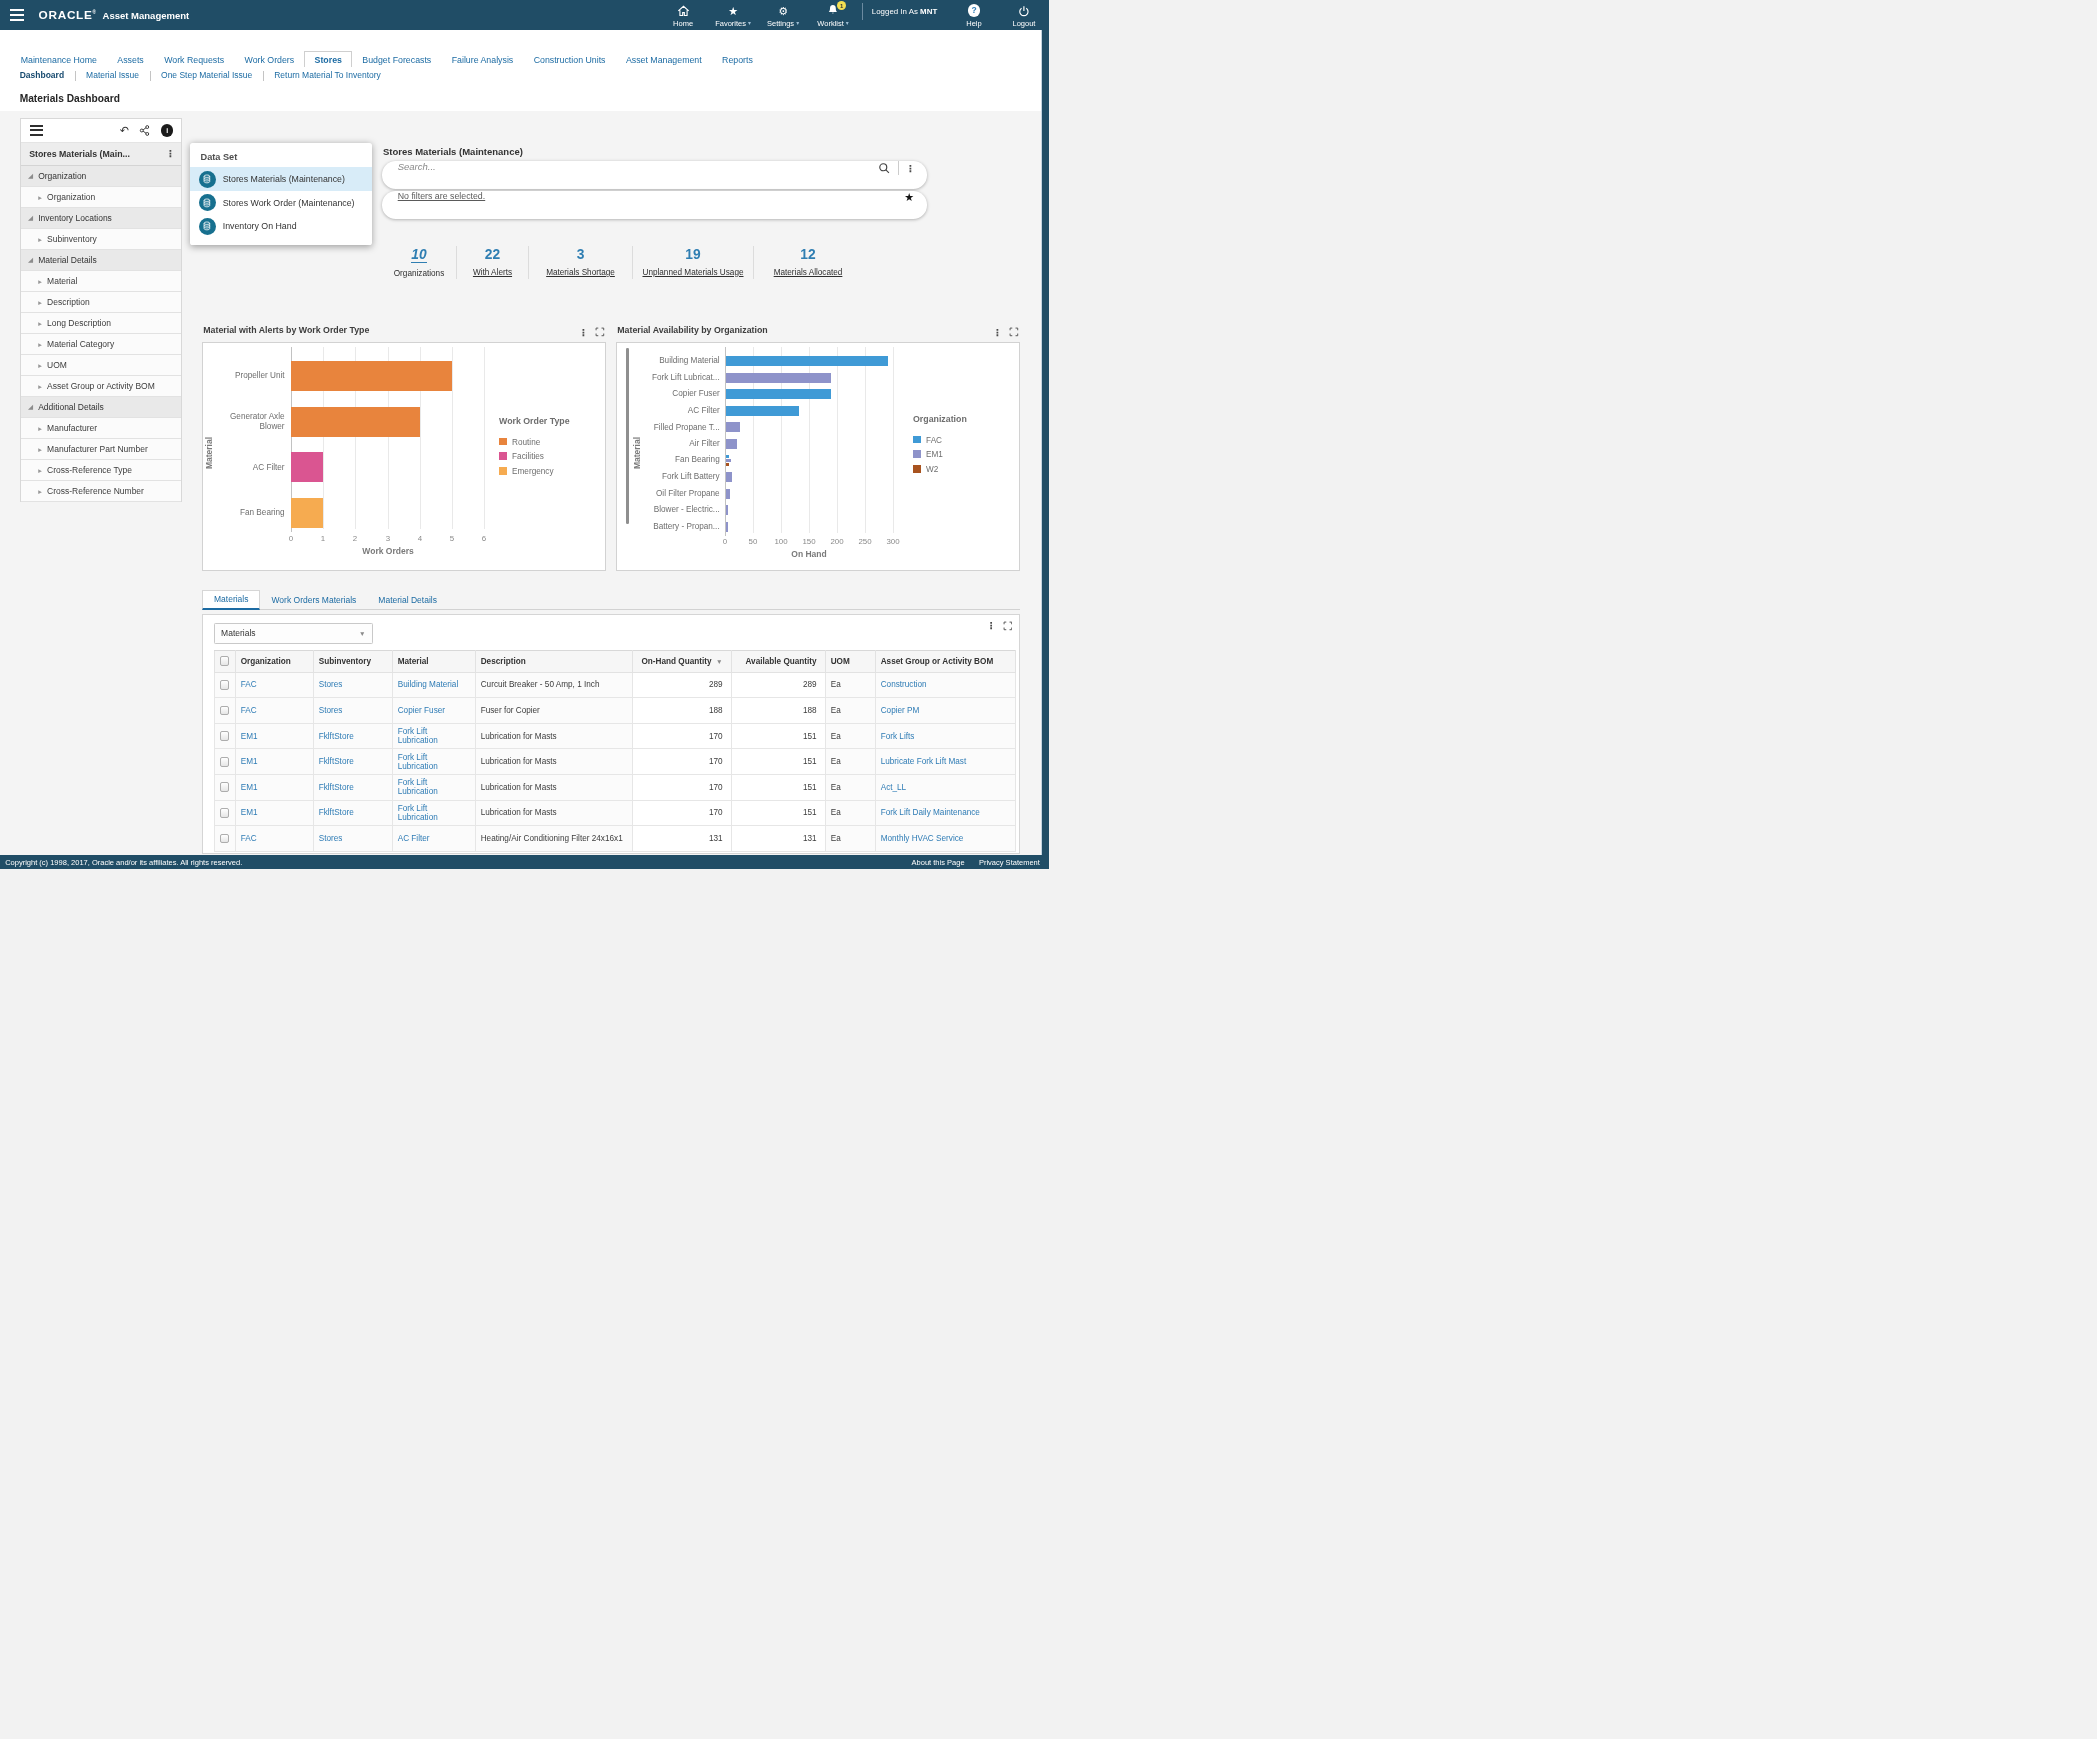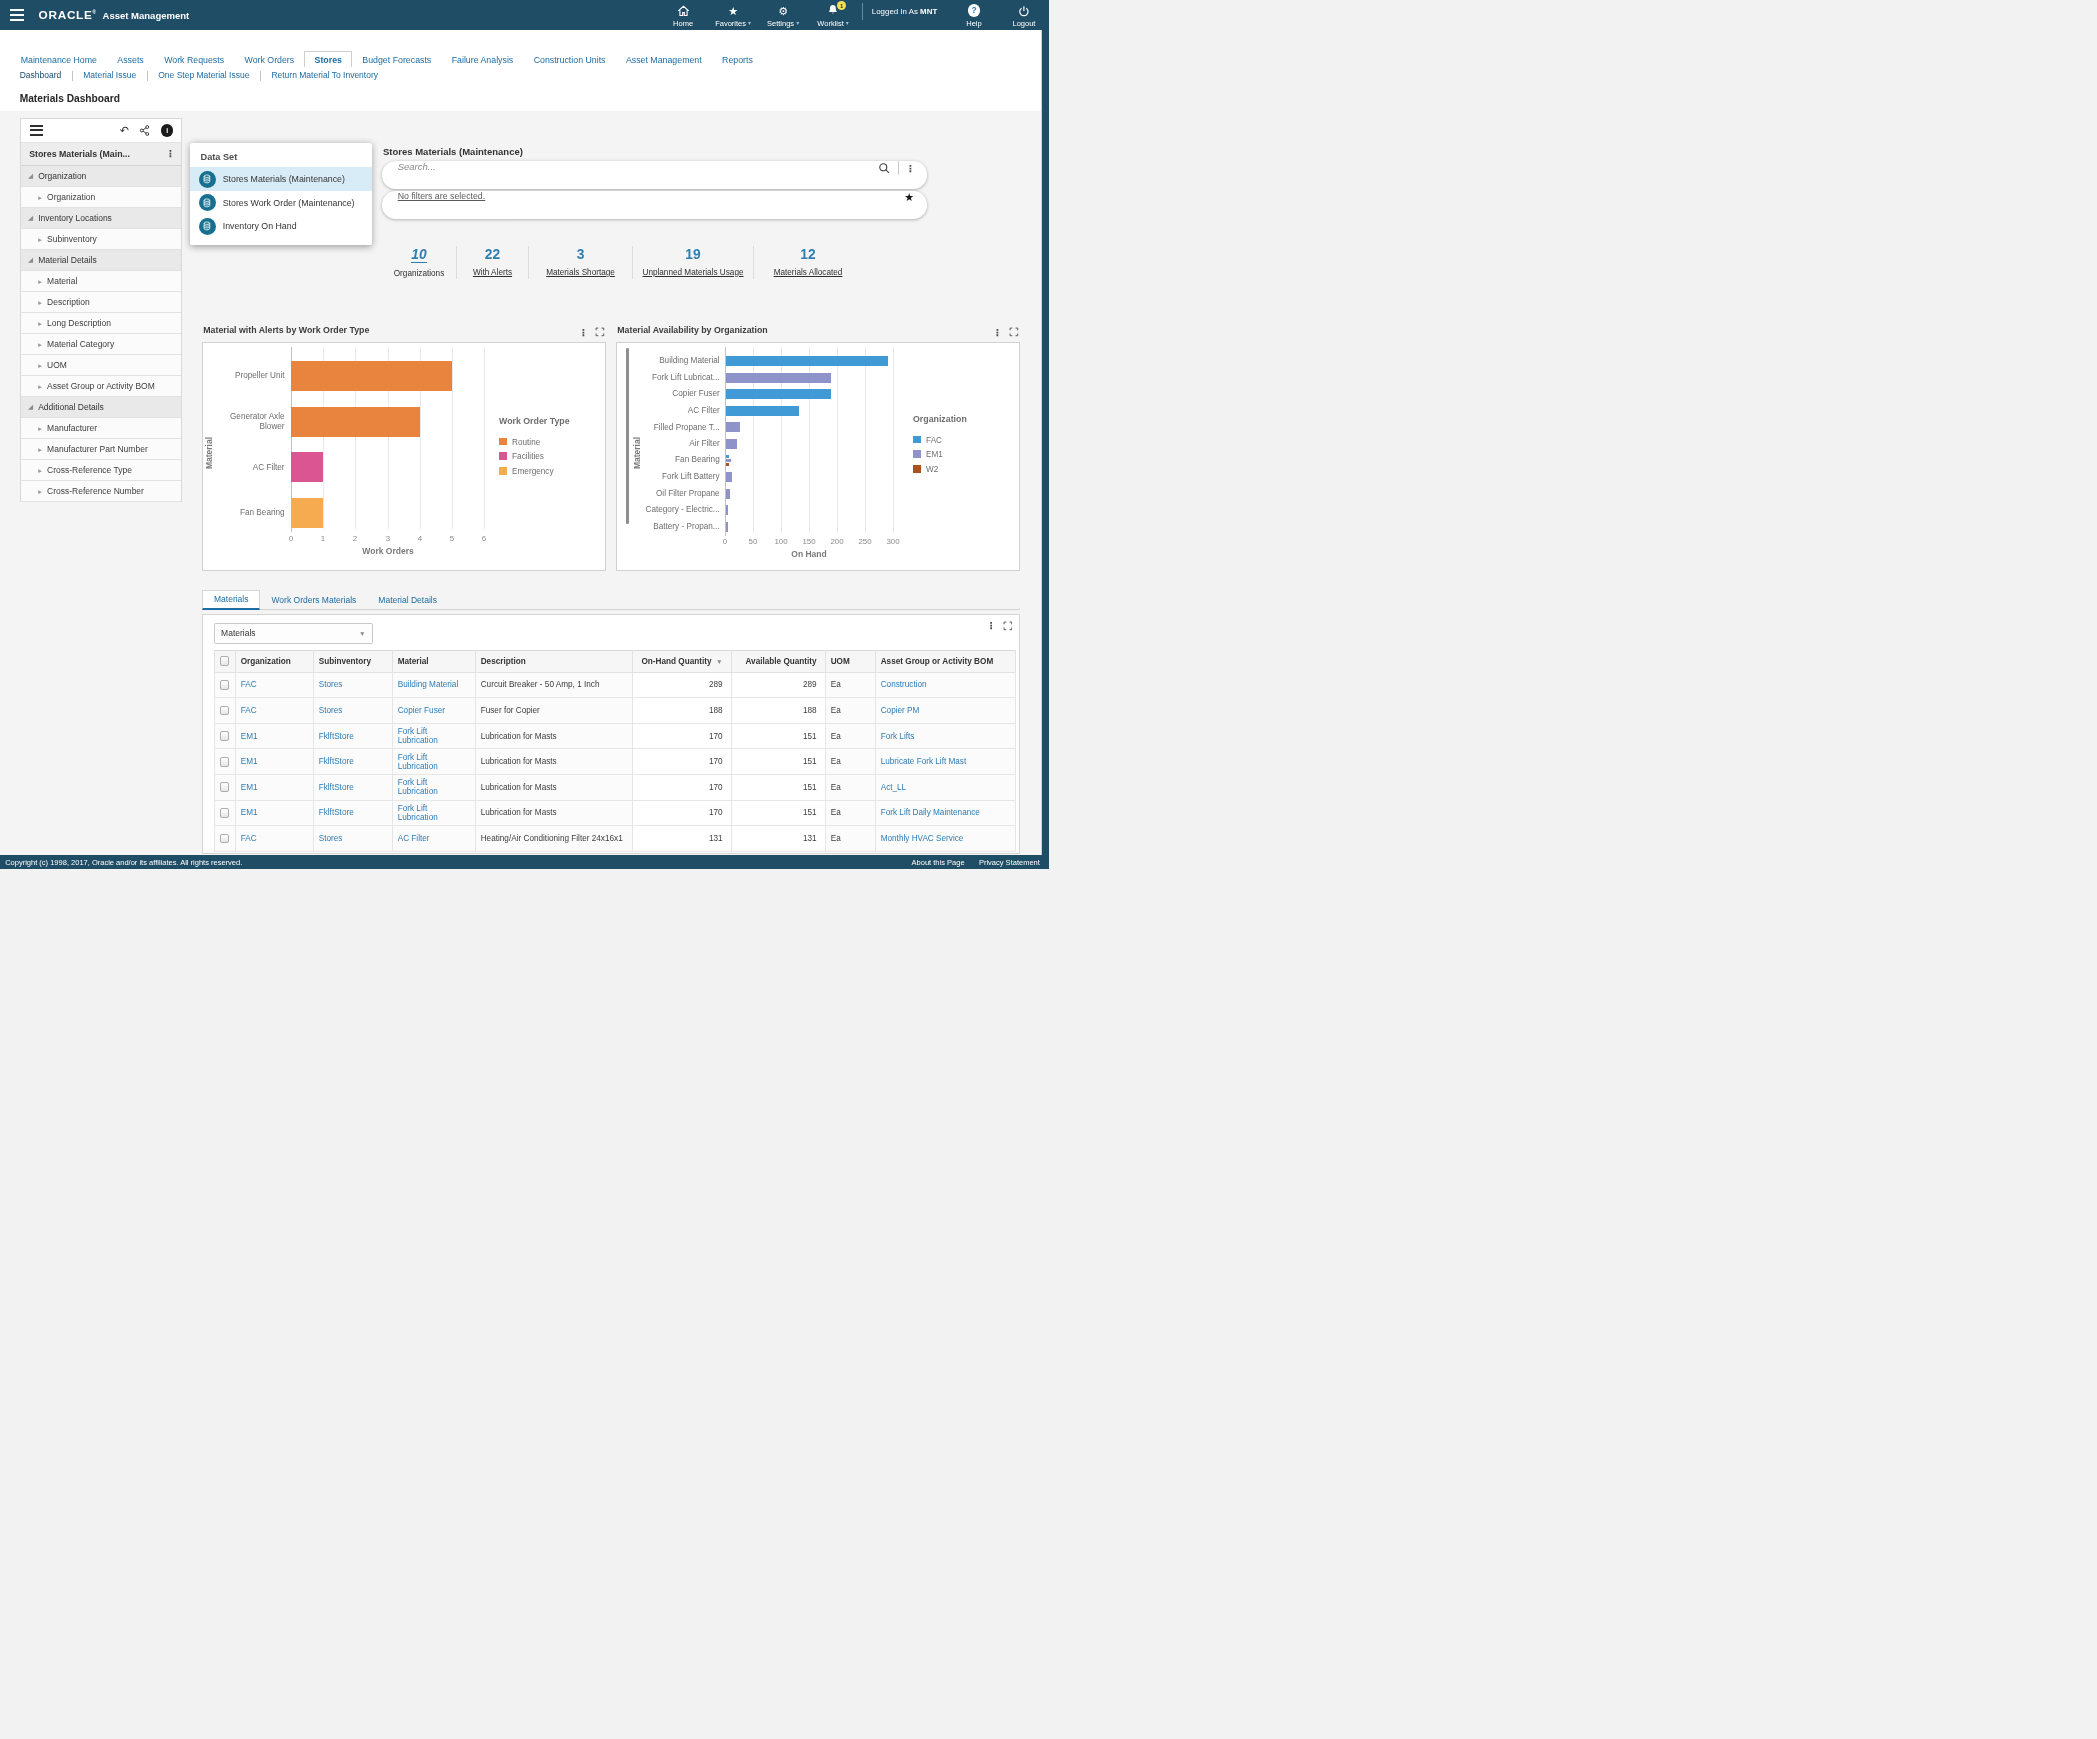--- a/index.html
+++ b/index.html
@@ -27,21 +27,21 @@
   .starchar{font-size:11px;line-height:11px;color:#fff;}
   
   .whitezone{position:absolute;top:30px;left:0;width:1049px;height:81px;background:#fff;}
   .mtabs{position:absolute;top:51px;left:10.5px;display:flex;align-items:flex-end;}
   .mtab{padding:2.6px 9.2px;font-size:8.8px;color:#1c6ba3;cursor:pointer;border:0.7px solid transparent;border-bottom:none;}
   .mtab.active{color:#1c6ba3;font-weight:bold;background:#fff;border-color:#cfcfcf;position:relative;z-index:2;}
   .subnav{position:absolute;top:71px;left:19.7px;display:flex;align-items:center;}
   .stab{padding:0 10.5px;font-size:8.5px;color:#1c6ba3;cursor:pointer;border-right:0.7px solid #c4c4c4;line-height:9.8px;}
   .stab:first-child{padding-left:0;}
   .stab:last-child{border-right:none;}
-  .stab.active{color:#174a6f;font-weight:normal;}
+  .stab.active{color:#174a6f;font-weight:bold;}
   .pagetitle{position:absolute;top:93px;left:19.7px;font-size:10.2px;font-weight:bold;color:#252525;}
   .graybg{position:absolute;top:111px;left:0;width:1049px;height:744px;background:#f4f4f4;}
   
   .fpanel{left:20.3px;top:118px;width:162px;height:384px;background:#fff;border:0.7px solid #d8d8d8;}
   .ptool{height:23.6px;display:flex;align-items:center;border-bottom:0.7px solid #e4e4e4;}
   .phamb{width:13px;display:flex;flex-direction:column;gap:2.3px;margin-left:9.2px;cursor:pointer;}
   .phamb i{display:block;height:2px;background:#2f2f2f;}
   .ptool .sp{flex:1;}
   .undoic{font-size:11px;color:#333;cursor:pointer;margin-right:10.5px;}
   .shareic{margin-right:10.5px;cursor:pointer;display:flex;}
@@ -489,21 +489,21 @@
       <div class="cat" style="left: 19.7px; top: 101px; width: 83px; white-space: nowrap; overflow: hidden;">Air Filter</div>
       <div class="bar" style="left: 109px; top: 96px; width: 11.2px; height: 10.5px; background: rgb(142, 147, 202);"></div>
       <div class="cat" style="left: 19.7px; top: 117px; width: 83px; white-space: nowrap; overflow: hidden;">Fan Bearing</div>
       <div class="bar" style="left: 109px; top: 112px; width: 3.4px; height: 3.3px; background: rgb(63, 154, 214);"></div>
       <div class="bar" style="left: 109px; top: 116px; width: 5px; height: 3.3px; background: rgb(142, 147, 202);"></div>
       <div class="bar" style="left: 109px; top: 120px; width: 3.4px; height: 3.3px; background: rgb(168, 83, 31);"></div>
       <div class="cat" style="left: 19.7px; top: 134px; width: 83px; white-space: nowrap; overflow: hidden;">Fork Lift Battery</div>
       <div class="bar" style="left: 109px; top: 129px; width: 5.6px; height: 10.5px; background: rgb(142, 147, 202);"></div>
       <div class="cat" style="left: 19.7px; top: 151px; width: 83px; white-space: nowrap; overflow: hidden;">Oil Filter Propane</div>
       <div class="bar" style="left: 109px; top: 146px; width: 3.9px; height: 10.5px; background: rgb(142, 147, 202);"></div>
-      <div class="cat" style="left: 19.7px; top: 167px; width: 83px; white-space: nowrap; overflow: hidden;">Category - Electric...</div>
+      <div class="cat" style="left: 19.7px; top: 167px; width: 83px; white-space: nowrap; overflow: hidden;">Blower - Electric...</div>
       <div class="bar" style="left: 109px; top: 162px; width: 2.2px; height: 10.5px; background: rgb(142, 147, 202);"></div>
       <div class="cat" style="left: 19.7px; top: 184px; width: 83px; white-space: nowrap; overflow: hidden;">Battery - Propan...</div>
       <div class="bar" style="left: 109px; top: 179px; width: 2.2px; height: 10.5px; background: rgb(142, 147, 202);"></div>
       <div class="leg legt" style="left: 296px; top: 71px;">Organization</div>
       <div class="leg" style="left: 296px; top: 87px;">
         <div class="lrow">
           <span class="sw" style="background: rgb(63, 154, 214);"></span>
           <span>FAC</span>
         </div>
         <div class="lrow">

